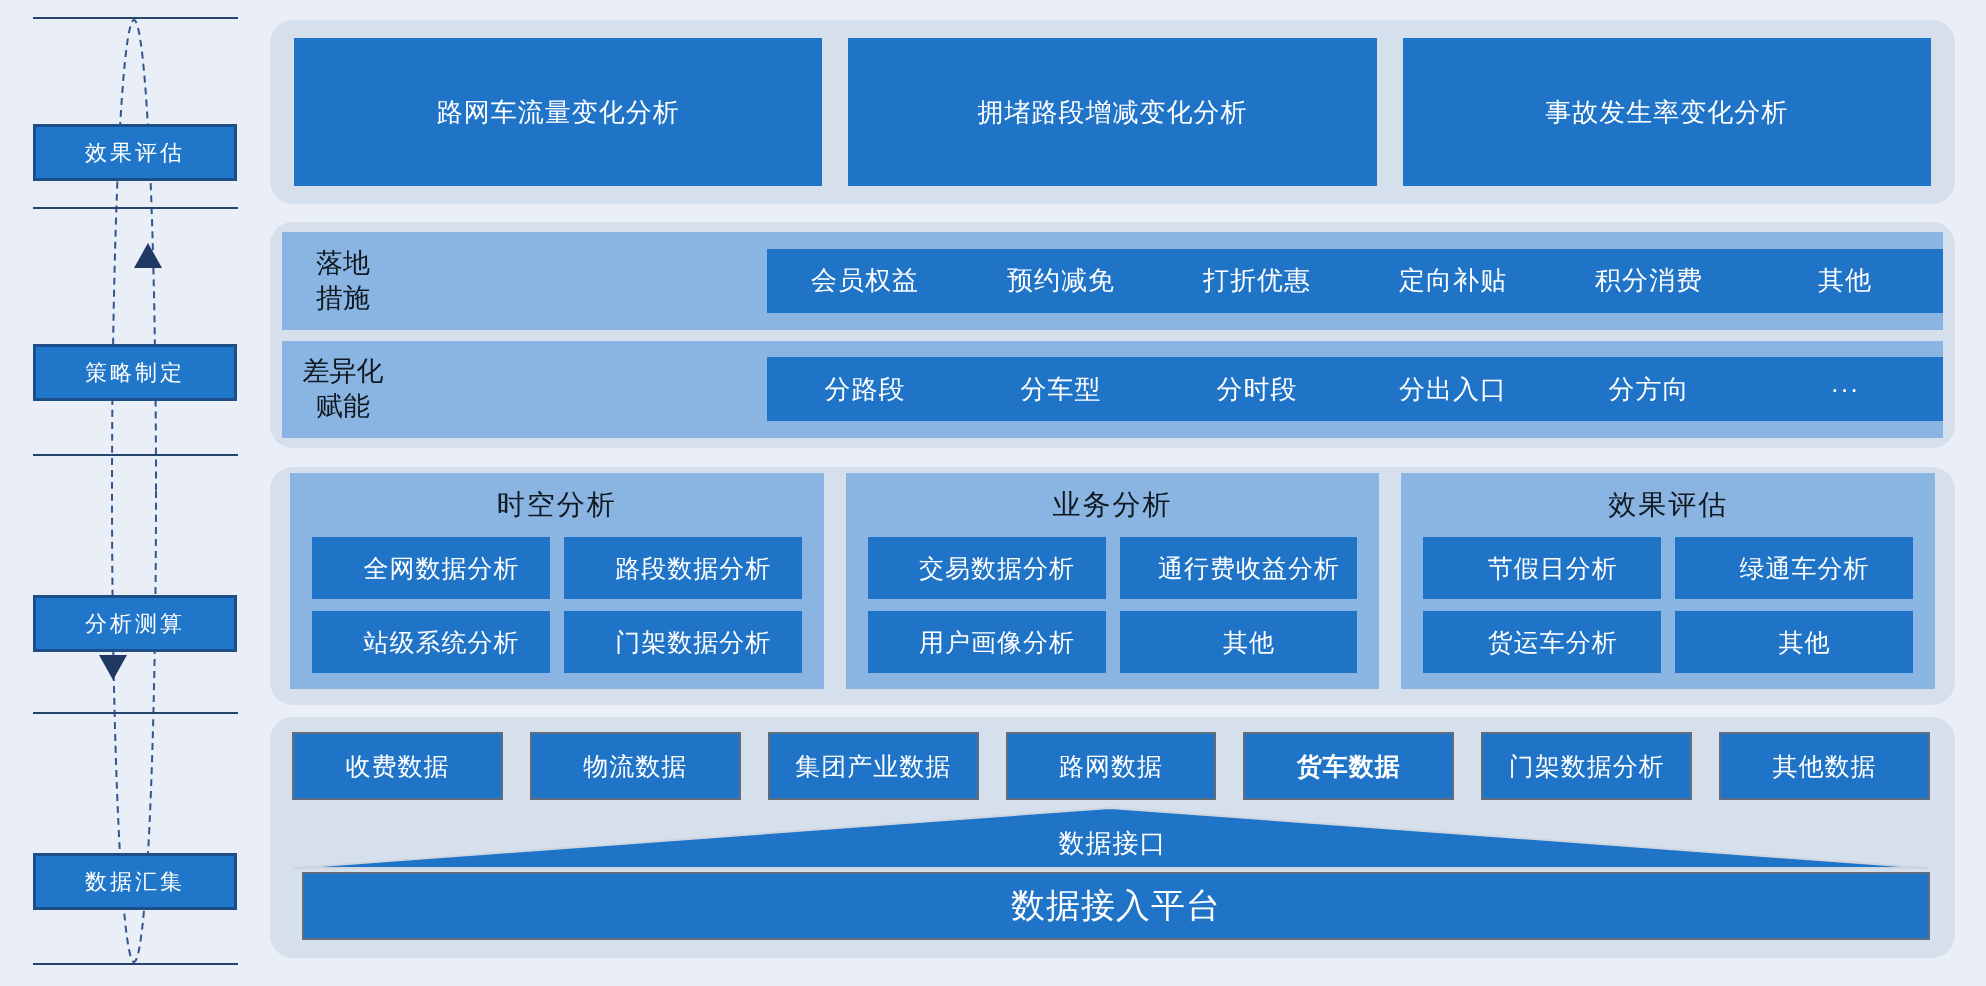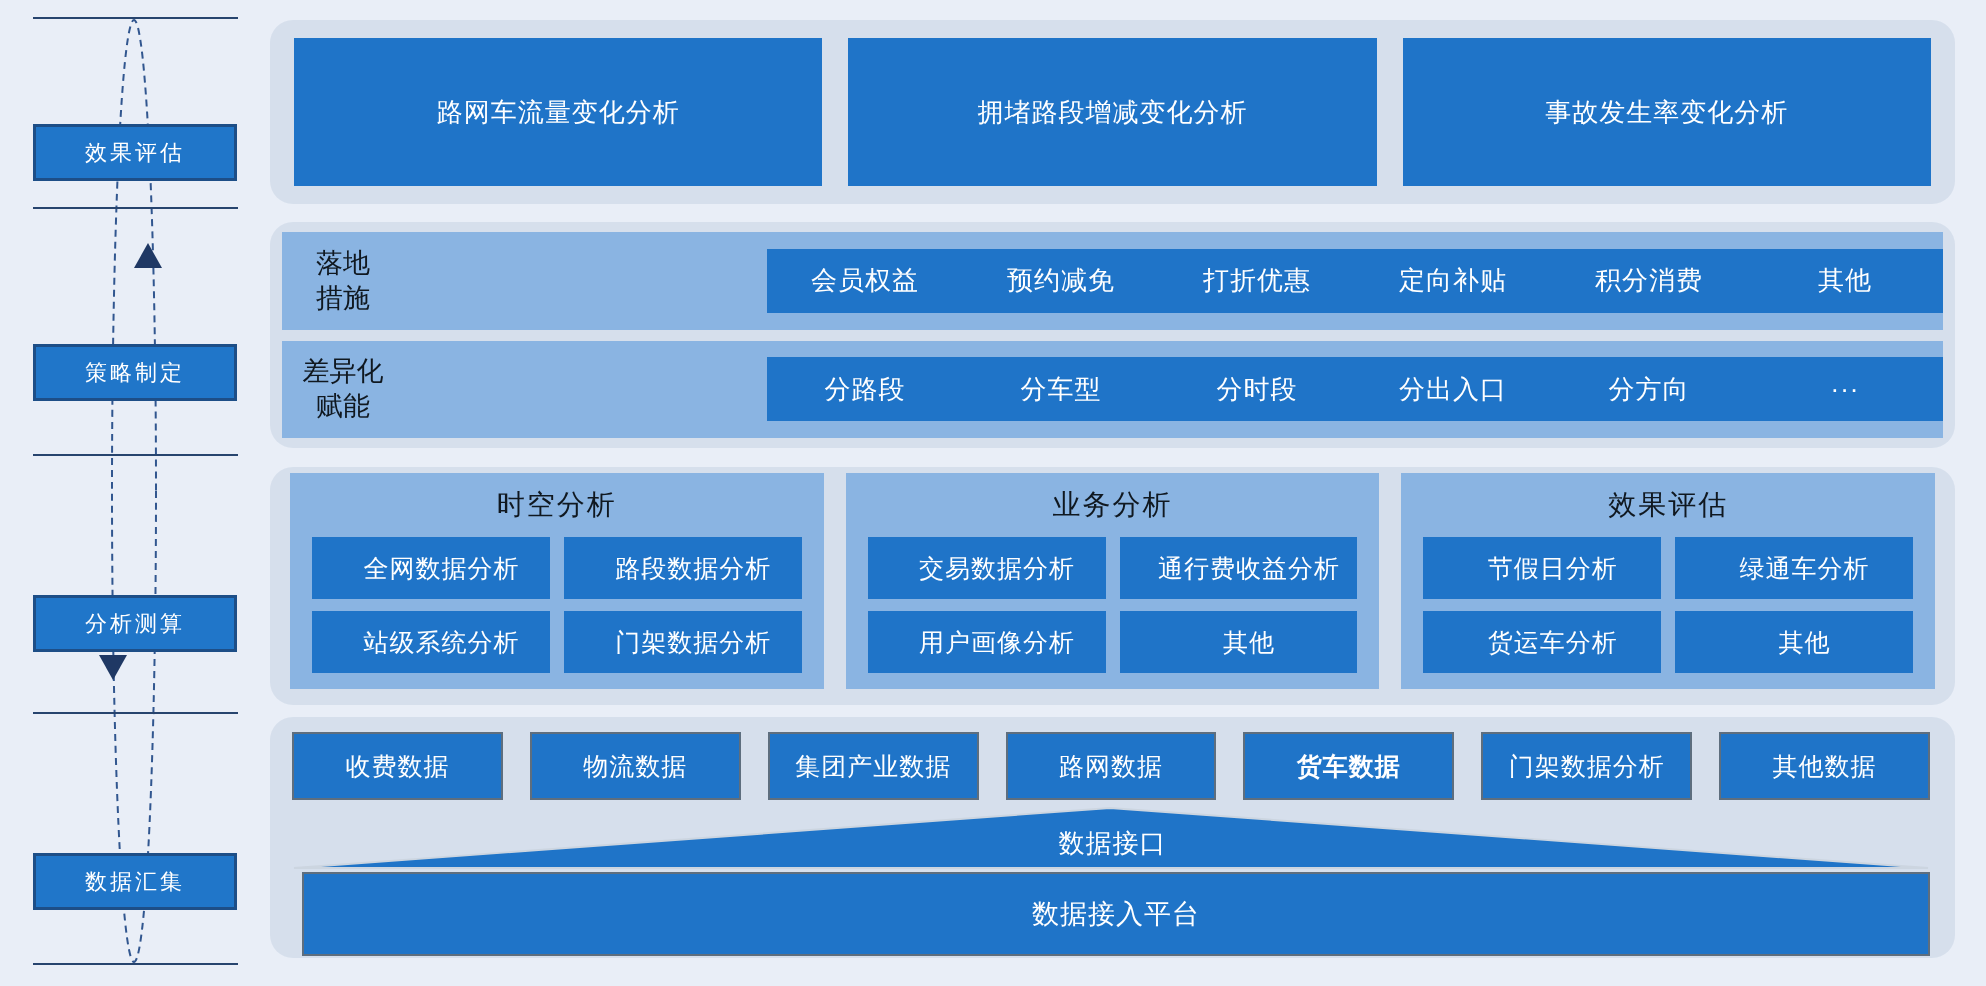--- a/index.html
+++ b/index.html
@@ -47,21 +47,21 @@
   .acol-grid .box { font-size:25px;padding-left:21px; }
 
   
   .p4 { top:717px; height:241px; }
   .src-row { position:absolute; left:22px; right:25px; top:15px; height:68px; display:flex; gap:27px; }
   .src { flex:1; border:2px solid #5e6e7e; font-size:25px; }
   .src.bold { font-weight:bold; }
   .tri { position:absolute; left:22px; top:89px; width:1638px; height:64px; }
   .tri polygon { fill:#1f74c8; stroke:#ccd5e0; stroke-width:2; }
   .tri-label { position:absolute; left:0; right:0; top:106px; height:40px; line-height:40px; text-align:center; color:#fff; font-size:26px; letter-spacing:1px; }
-  .platform { position:absolute; left:32px; right:25px; top:155px; height:84px; border:2px solid #5e6e7e; font-size:27px; }
+  .platform { position:absolute; left:32px; right:25px; top:155px; height:68px; border:2px solid #5e6e7e; font-size:34px; }
 </style>
 </head>
 <body>
 
 <div class="canvas">
 
   <div class="rail">
     <svg width="256" height="986" viewBox="0 0 256 986">
       <ellipse cx="134" cy="491" rx="22" ry="471" fill="none" stroke="#31568f" stroke-width="2" stroke-dasharray="7 5"></ellipse>
       <line x1="33" y1="18" x2="238" y2="18" stroke="#27446e" stroke-width="2"></line>

